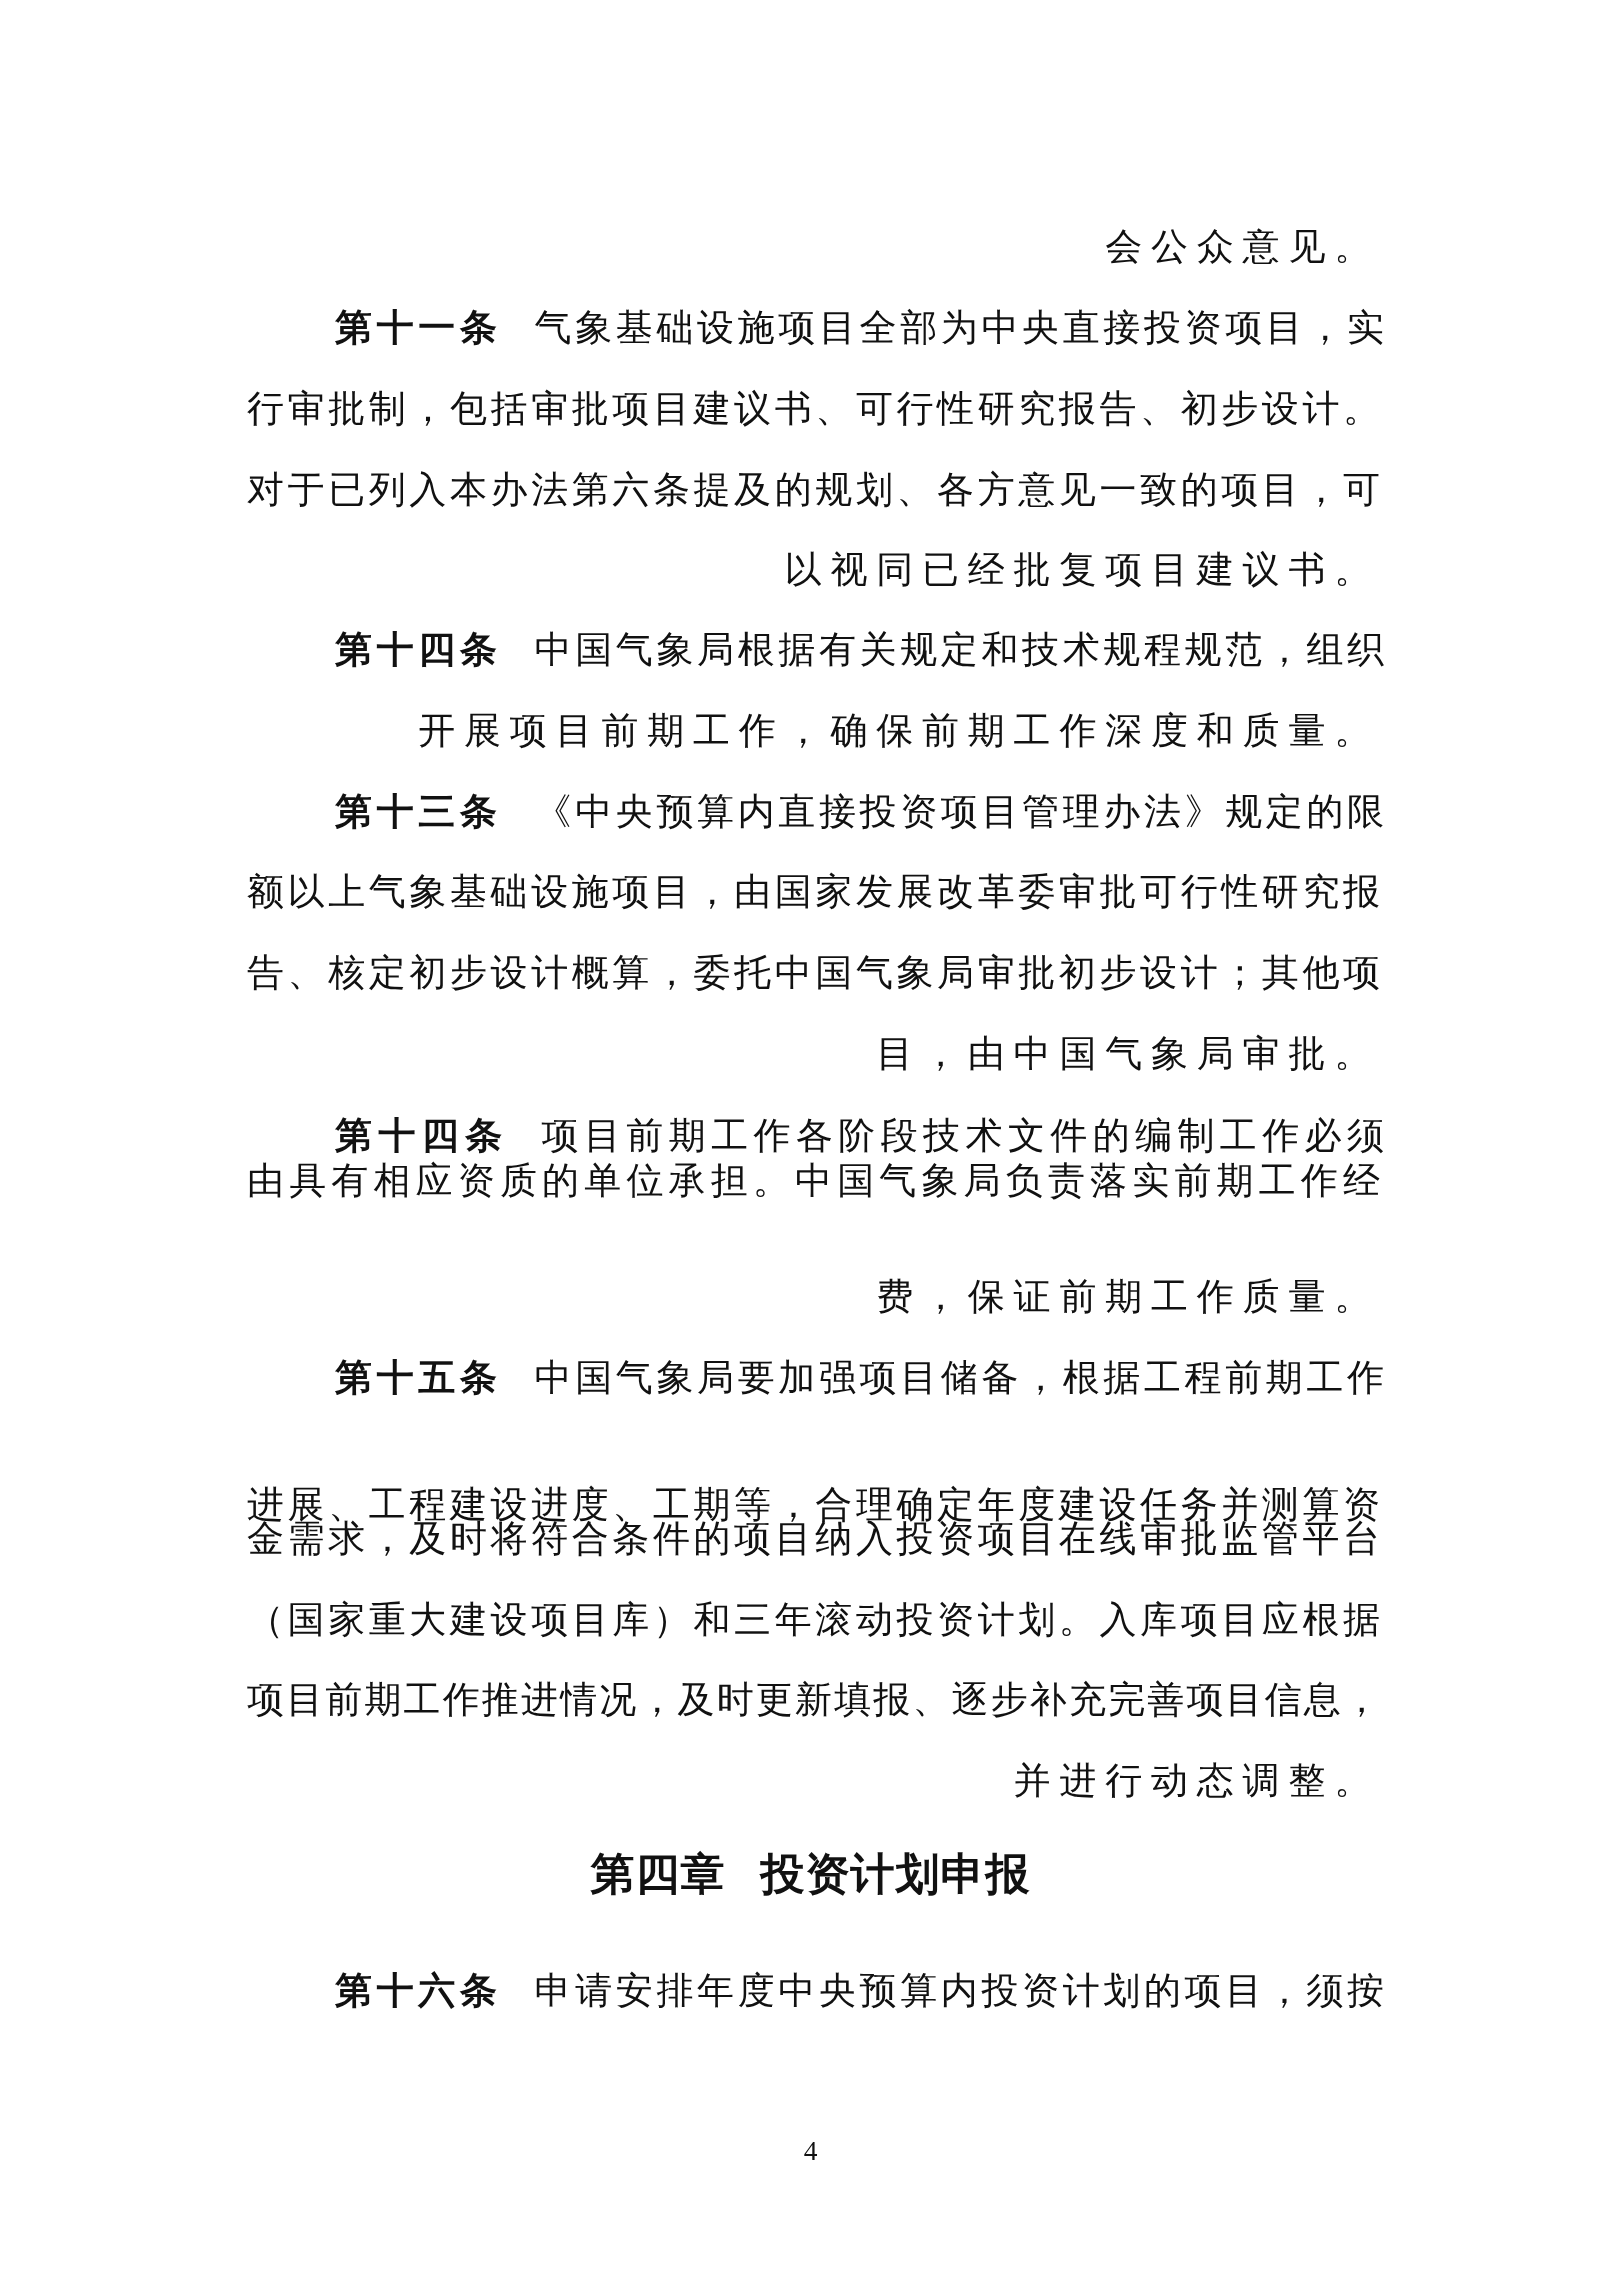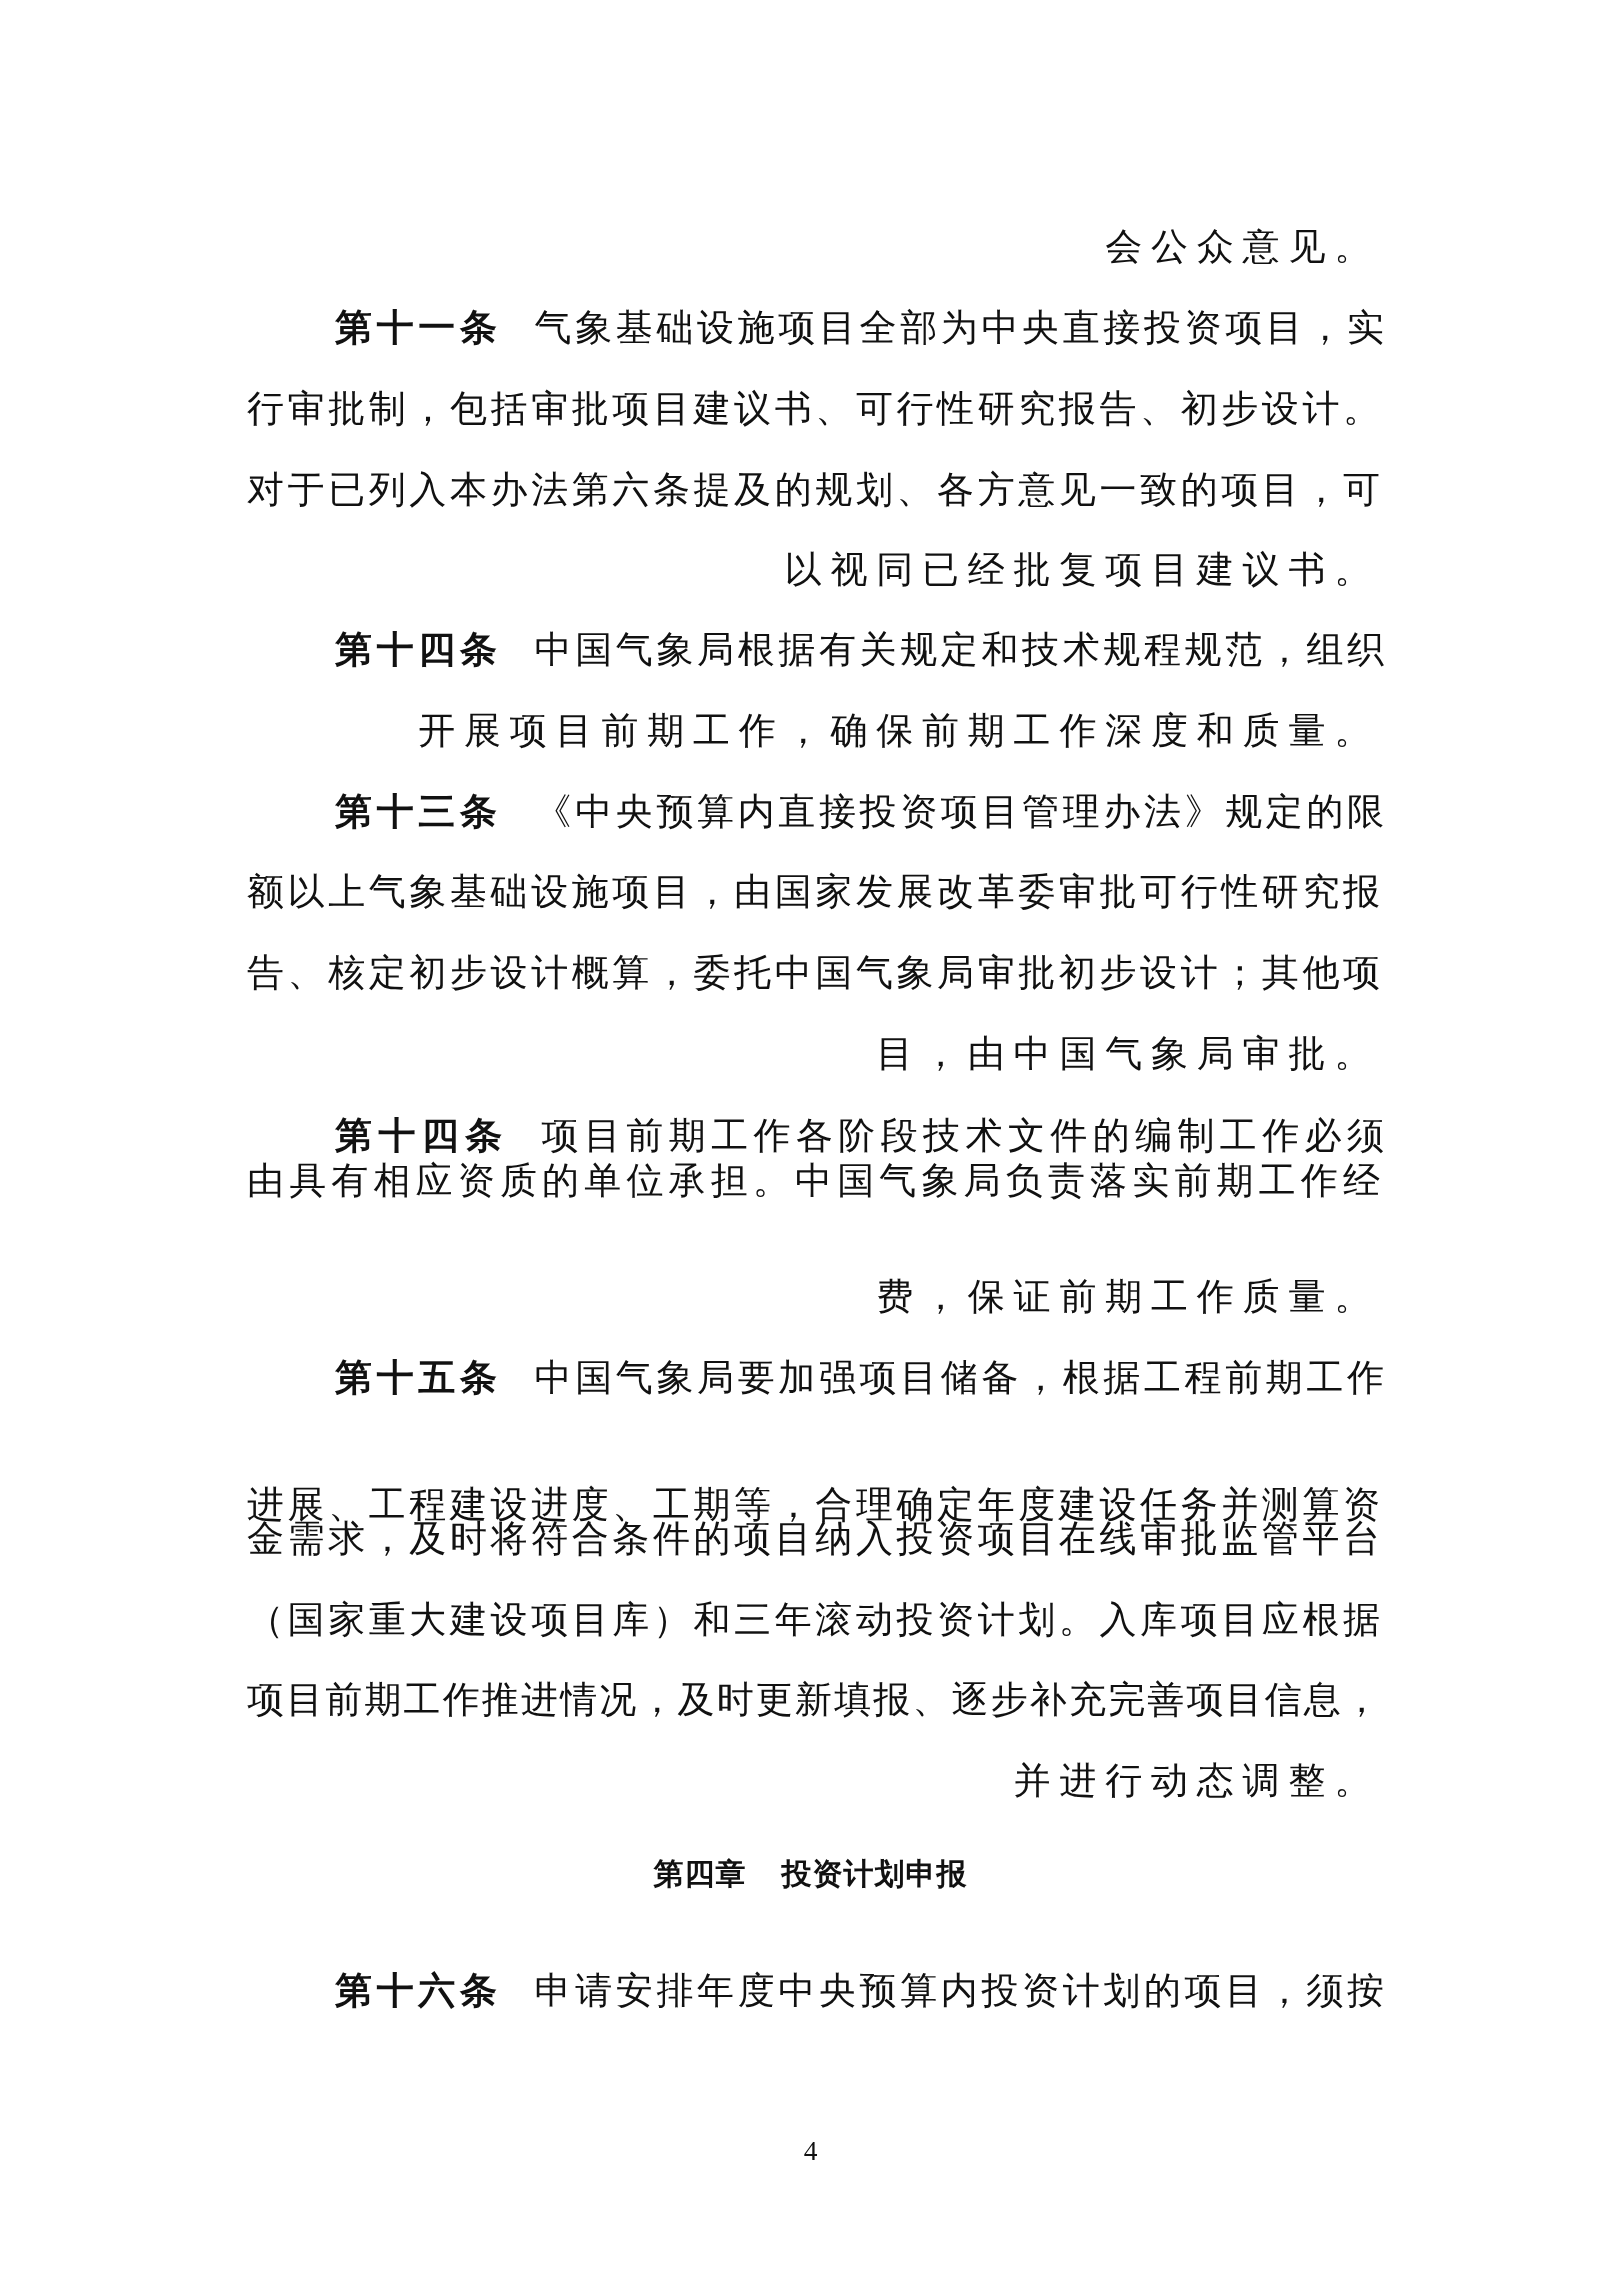--- a/index.html
+++ b/index.html
@@ -6,21 +6,21 @@
   body { width: 1621px; height: 2293px; position: relative; overflow: hidden;
          font-family: "DejaVu Serif", "Liberation Serif", serif; color: #111; }
   .line { position: absolute; left: 247px; width: 1133px; height: 49px;
           font-size: 37px; line-height: 49px; white-space: nowrap; }
   .full { text-align: justify; text-align-last: justify; }
   .ind { left: 335px; width: 1049px; }
   .art { font-family: "DejaVu Sans", "Liberation Sans", sans-serif; font-weight: bold; margin-right: 33px; letter-spacing: 1px; }
   .short { letter-spacing: 8.8px; text-align: right; }
   .heading { position: absolute; left: 0; width: 1621px; top: 1854px; text-align: center;
              font-family: "DejaVu Sans", "Liberation Sans", sans-serif; font-weight: bold;
-             font-size: 30px; line-height: 39px; letter-spacing: 1px; }
+             font-size: 44px; line-height: 39px; letter-spacing: 1px; }
   .heading span + span { margin-left: 35px; }
   .pagenum { position: absolute; left: 0; width: 1621px; top: 2137px; text-align: center;
              font-family: "Liberation Serif", serif; font-size: 27.4px; line-height: 29px; }
 </style>
 </head>
 <body>
 
 <div>
   <div class="line short" style="top:222px"><span>会公众意见。</span></div>
 

